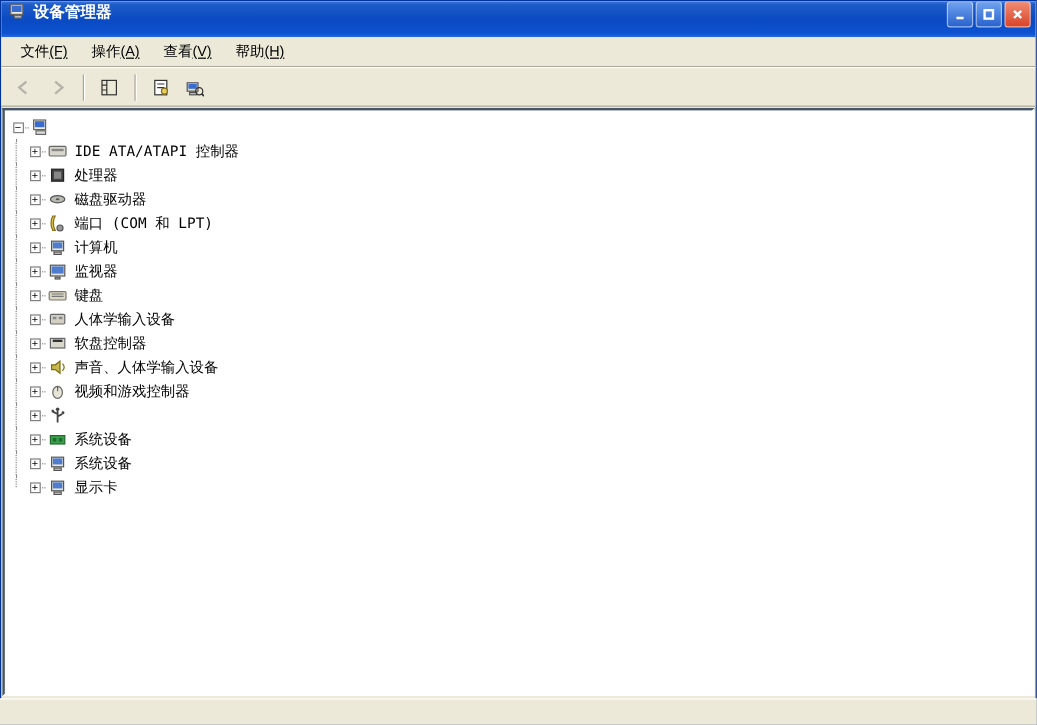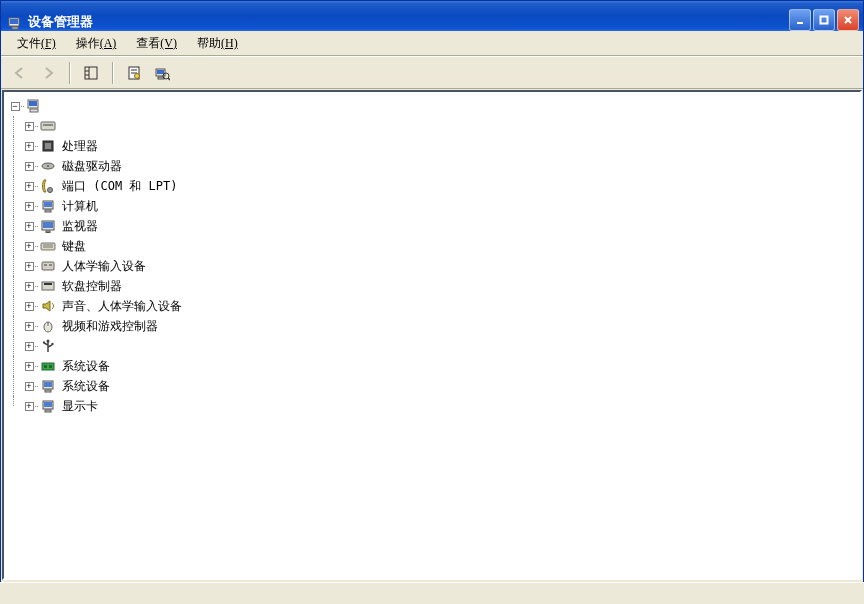--- a/index.html
+++ b/index.html
@@ -10,21 +10,21 @@
     background: #ece9d8;
     width: 864px;
     height: 604px;
     overflow: hidden;
     border: 1px solid #003399;
   }
   .titlebar {
     height: 30px;
     background: linear-gradient(to bottom, #3b77dd 0%, #1e5bc8 10%, #0a4ac2 50%, #0d52d0 90%, #2a6be0 100%);
     display: flex;
-    align-items: flex-end;
+    align-items: flex-start;
     padding: 0 4px 0 6px;
     color: white;
   }
   .titlebar .ticon { width: 16px; height: 16px; margin-right: 5px; display:inline-flex; align-items:center; justify-content:center;}
   .titlebar .title { font-weight: bold; font-size: 13px; flex: 1; }
   .winbtns { display:flex; gap:2px; }
   .winbtn {
     width: 22px; height: 22px;
     border-radius: 3px;
     display:flex; align-items:center; justify-content:center;
@@ -35,21 +35,21 @@
   .winbtn svg { stroke:white; stroke-width:2; fill:none; }
 
   .menubar {
     height: 26px;
     background: #ece9d8;
     display:flex; align-items:center;
     padding: 0 6px;
     border-bottom: 1px solid #fff;
     box-shadow: inset 0 -1px 0 #aca899;
   }
-  .menuitem { padding: 18px 10px; cursor:default;font-family:Liberation Serif, serif; }
+  .menuitem { padding: 18px 10px; cursor:default; }
   .menuitem u { text-decoration: underline; }
 
   .toolbar {
     height: 32px;
     background: #ece9d8;
     display:flex; align-items:center;
     padding: 0 6px;
     gap: 2px;
     border-bottom: 1px solid #aca899;
   }
@@ -203,20 +203,21 @@
         <div class="node">
           <span class="conn dot" style="width: 14px;"></span>
           <span class="conn hdot">
             <span class="expander">+</span>
           </span>
           <span class="icon">
             <svg width="16" height="16" viewBox="0 0 16 16">
               <use href="#ide-controller-icon"></use>
             </svg>
           </span>
+          <span class="label">IDE ATA/ATAPI 控制器</span>
         </div>
         <div class="node">
           <span class="conn dot" style="width: 14px;"></span>
           <span class="conn hdot">
             <span class="expander">+</span>
           </span>
           <span class="icon">
             <svg width="16" height="16" viewBox="0 0 16 16">
               <use href="#cpu-icon"></use>
             </svg>

